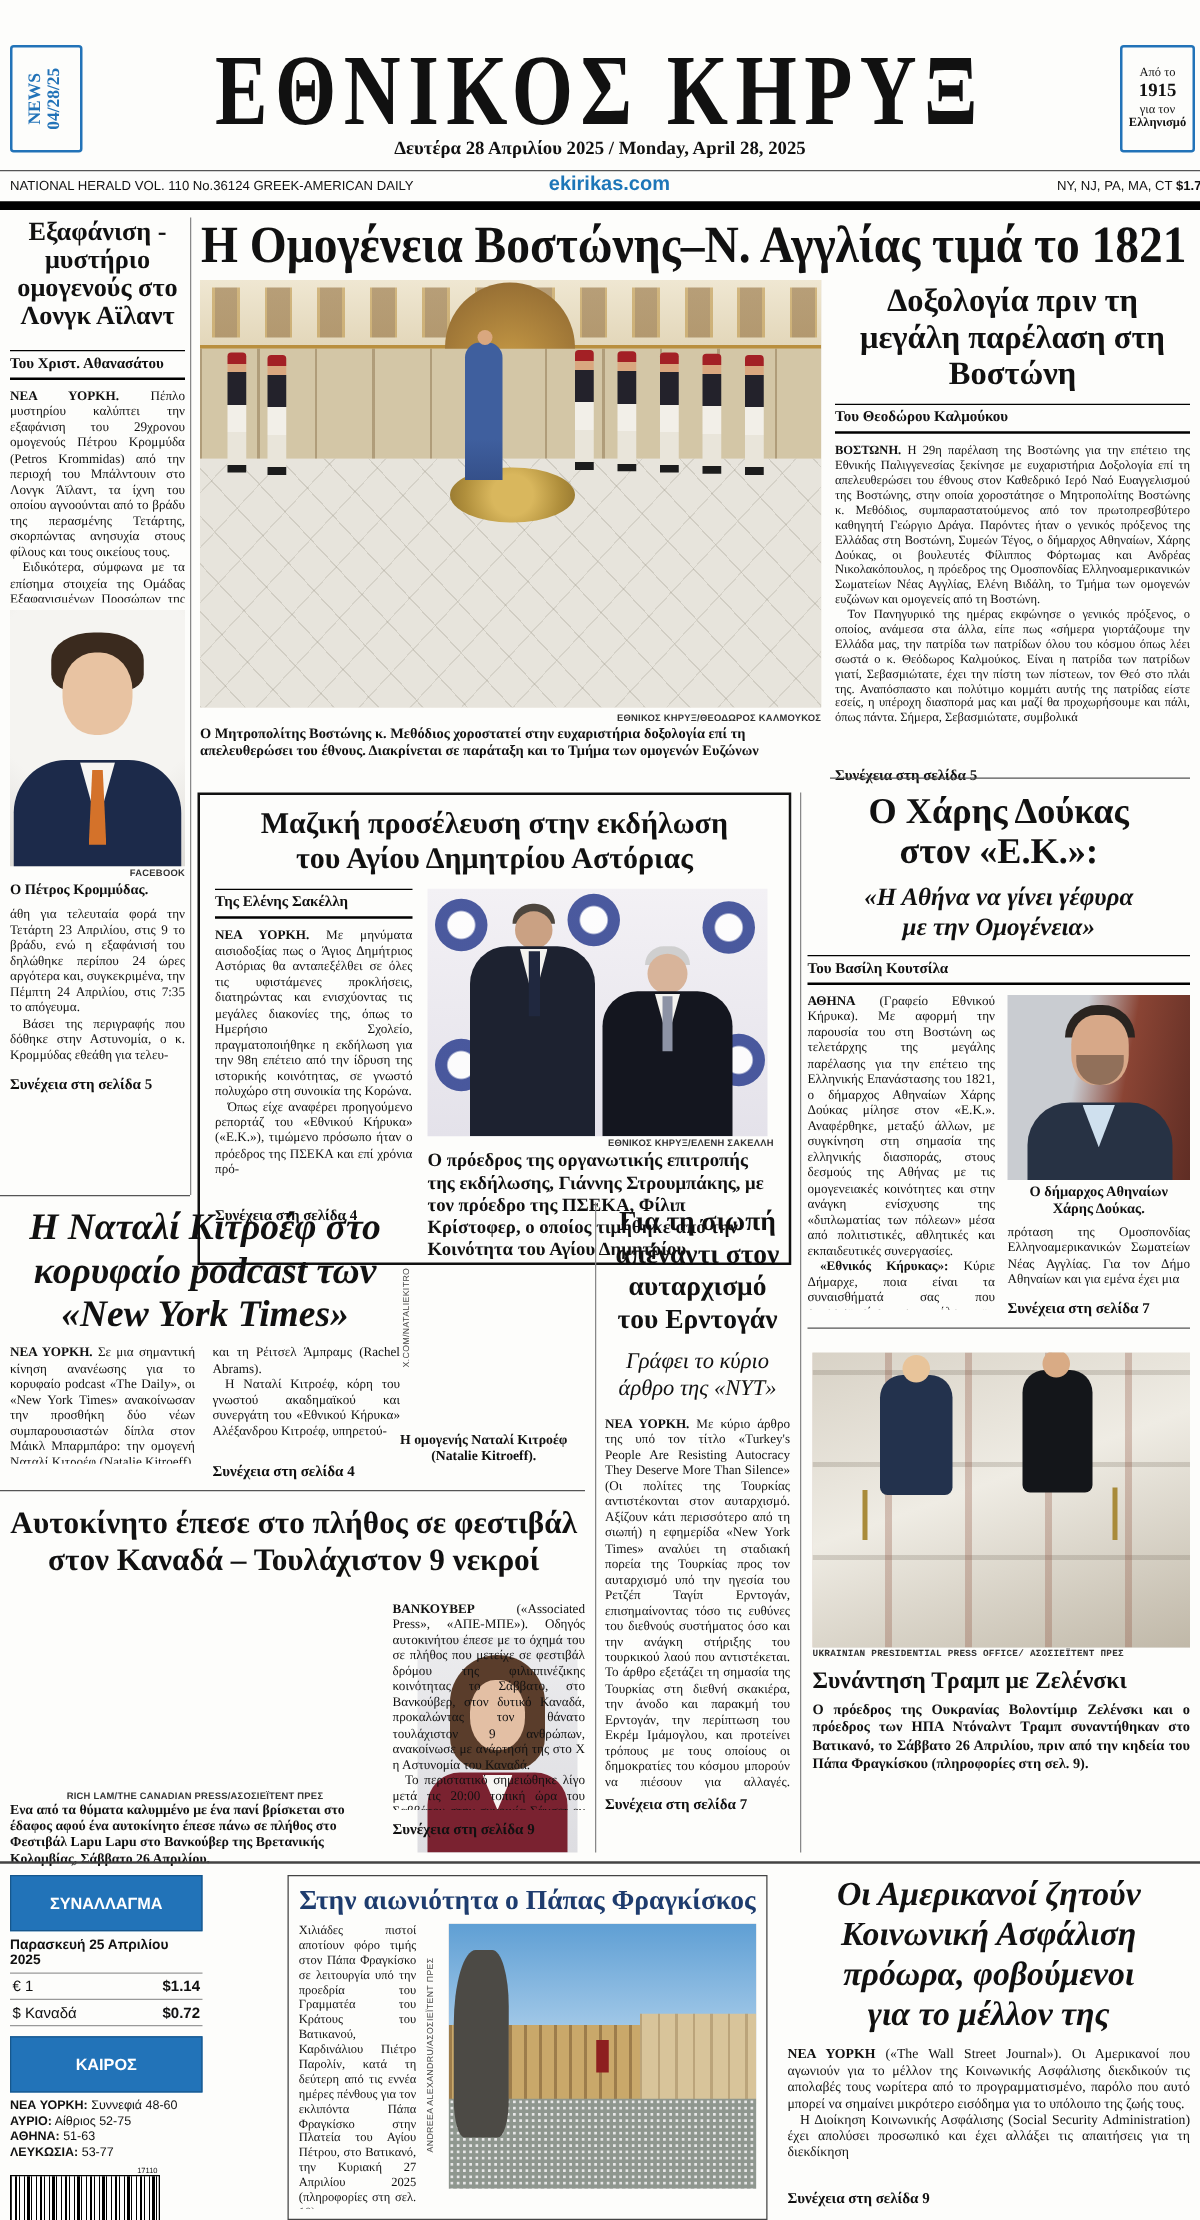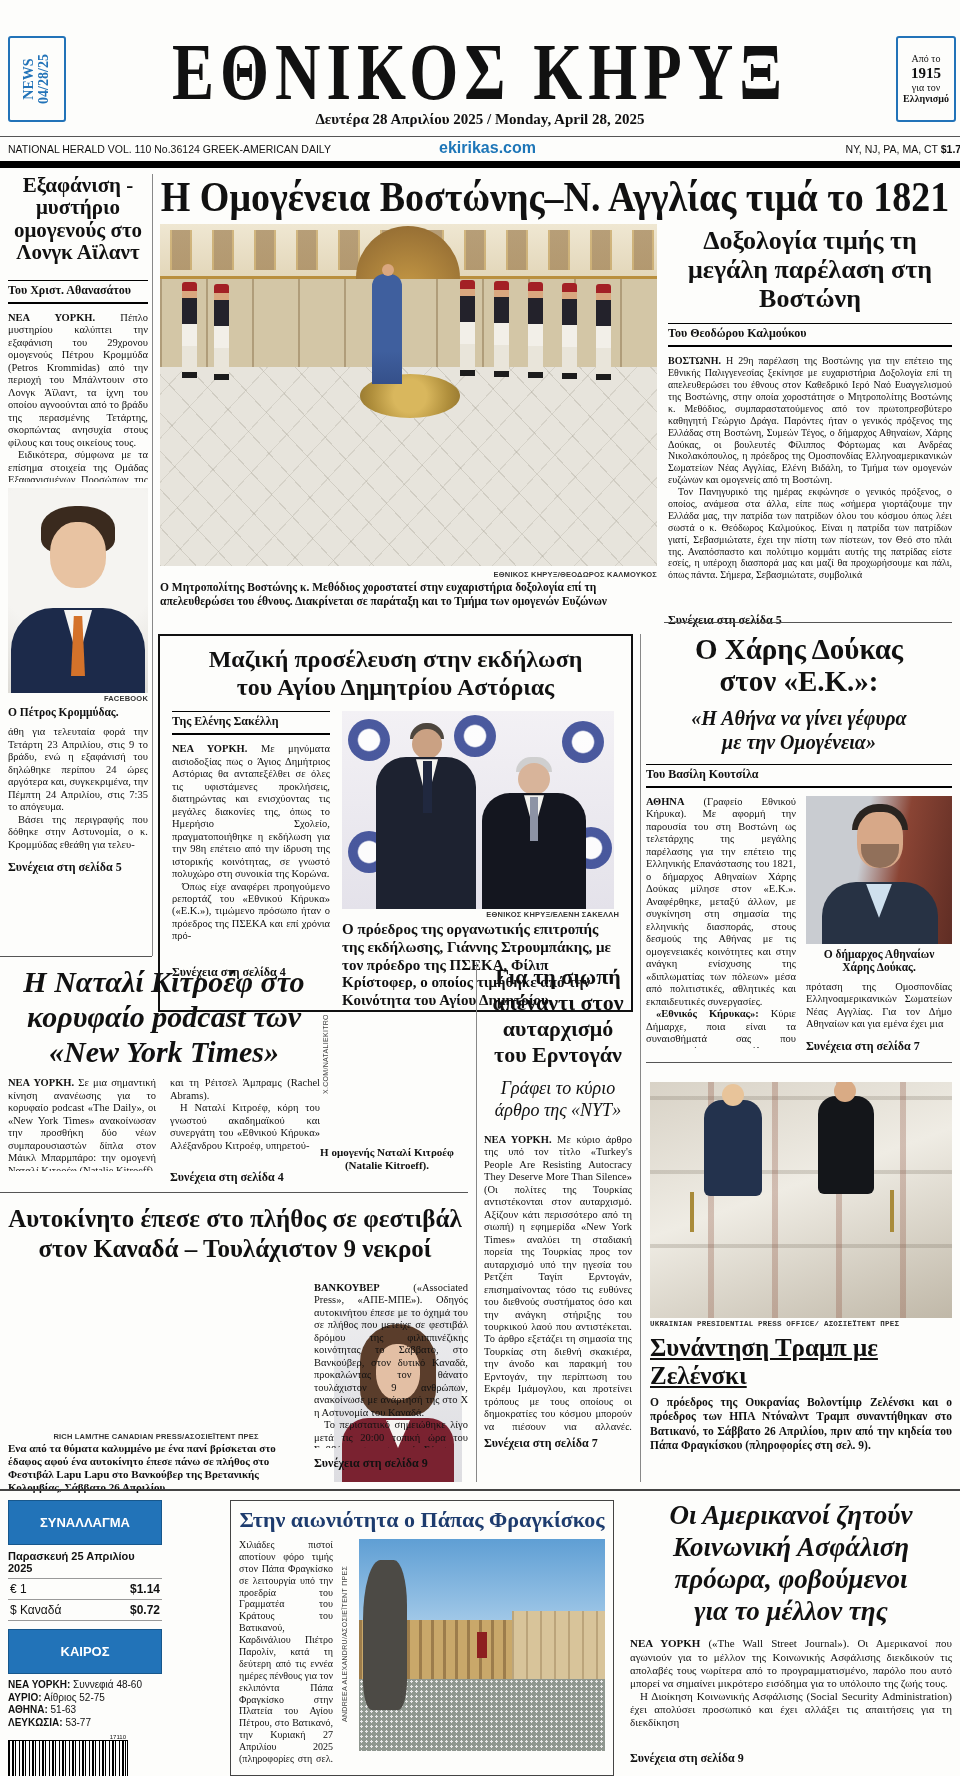--- a/index.html
+++ b/index.html
@@ -216,21 +216,21 @@
     <div class="ev" style="left:300px;top:56px;"></div>
     <div class="ev" style="left:334px;top:57px;"></div>
     <div class="ev" style="left:368px;top:58px;"></div>
     <div class="ev" style="left:402px;top:59px;"></div>
     <div class="ev" style="left:436px;top:60px;"></div>
   </div>
   <div class="abs credit" style="left:160px;top:570px;width:497px;text-align:right;">ΕΘΝΙΚΟΣ ΚΗΡΥΞ/ΘΕΟΔΩΡΟΣ ΚΑΛΜΟΥΚΟΣ</div>
   <div class="abs caption" style="left:160px;top:581px;width:497px;">Ο Μητροπολίτης Βοστώνης κ. Μεθόδιος χοροστατεί στην ευχαριστήρια δοξολογία επί τη απελευθερώσει του έθνους.  Διακρίνεται σε παράταξη και το Τμήμα των ομογενών Ευζώνων</div>
 
   <div class="abs" style="left:668px;top:226px;width:284px;">
-    <div class="hl-2line" style="font-size:26px;line-height:1.12;">Δοξολογία τιμής τη μεγάλη παρέλαση στη Βοστώνη</div>
+    <div class="hl-2line" style="font-size:26px;line-height:1.12;">Δοξολογία πριν τη μεγάλη παρέλαση στη Βοστώνη</div>
     <div class="byline" style="margin-top:10px;">Του Θεοδώρου Καλμούκου</div>
     <div class="body-txt clip" style="margin-top:8px;height:252px;font-size:10px;">
       <p><b>ΒΟΣΤΩΝΗ.</b> <span>Η 29η παρέλαση της Βοστώνης για την επέτειο της Εθνικής Παλιγγενεσίας ξεκίνησε με ευχαριστήρια Δοξολογία επί τη απελευθερώσει του έθνους στον Καθεδρικό Ιερό Ναό Ευαγγελισμού της Βοστώνης, στην οποία χοροστάτησε ο Μητροπολίτης Βοστώνης κ. Μεθόδιος, συμπαραστατούμενος από τον πρωτοπρεσβύτερο καθηγητή Γεώργιο Δράγα. Παρόντες ήταν ο γενικός πρόξενος της Ελλάδας στη Βοστώνη, Συμεών Τέγος, ο δήμαρχος Αθηναίων, Χάρης Δούκας, οι βουλευτές Φίλιππος Φόρτωμας και Ανδρέας Νικολακόπουλος, η πρόεδρος της Ομοσπονδίας Ελληνοαμερικανικών Σωματείων Νέας Αγγλίας, Ελένη Βιδάλη, το Τμήμα των ομογενών ευζώνων και ομογενείς από τη Βοστώνη.</span></p>
       <p>Τον Πανηγυρικό της ημέρας εκφώνησε ο γενικός πρόξενος, ο οποίος, ανάμεσα στα άλλα, είπε πως «σήμερα γιορτάζουμε την Ελλάδα μας, την πατρίδα των πατρίδων όλου του κόσμου όπως λέει σωστά ο κ. Θεόδωρος Καλμούκος. Είναι η πατρίδα των πατρίδων γιατί, Σεβασμιώτατε, έχει την πίστη των πίστεων, τον Θεό στο πλάι της. Αναπόσπαστο και πολύτιμο κομμάτι αυτής της πατρίδας είστε εσείς, η υπέροχη διασπορά μας και μαζί θα προχωρήσουμε και πάλι, όπως πάντα. Σήμερα, Σεβασμιώτατε, συμβολικά</p>
     </div>
     <div class="cont" style="margin-top:6px;">Συνέχεια στη σελίδα 5</div>
   </div>
   <div class="abs hrule" style="left:664px;top:622px;width:288px;"></div>
 
   <div class="abs ast-box">
@@ -370,21 +370,21 @@
 
   <div class="abs" style="left:650px;top:1082px;width:302px;">
     <div class="photo ph-tz">
       <div class="marble"></div>
       <div class="man1"></div>
         <div class="man2"></div>
       <div class="chair1"></div>
         <div class="chair2"></div>
     </div>
     <div class="credit" style="text-align:left;margin-top:2px;font-family:Liberation Mono, monospace;">UKRAINIAN PRESIDENTIAL PRESS OFFICE/ ΑΣΟΣΙΕΪΤΕΝΤ ΠΡΕΣ</div>
-    <div class="b" style="font-size:25px;margin-top:6px;text-decoration:underline;">Συνάντηση Τραμπ με Ζελένσκι</div>
+    <div class="b" style="font-size:19px;margin-top:6px;">Συνάντηση Τραμπ με Ζελένσκι</div>
     <div class="b just" style="font-size:11.5px;line-height:1.25;margin-top:5px;">Ο πρόεδρος της Ουκρανίας Βολοντίμιρ Ζελένσκι και ο πρόεδρος των ΗΠΑ Ντόναλντ Τραμπ συναντήθηκαν στο Βατικανό, το Σάββατο 26 Απριλίου, πριν από την κηδεία του Πάπα Φραγκίσκου (πληροφορίες στη σελ. 9).</div>
   </div>
 
   <div class="abs" style="left:0;top:1489px;width:960px;height:2px;background:#444;"></div>
 
   <div class="abs sans" style="left:8px;top:1500px;width:154px;">
     <div class="bluebar">ΣΥΝΑΛΛΑΓΜΑ</div>
     <div class="b" style="font-size:11px;margin-top:5px;">Παρασκευή 25 Απριλίου 2025</div>
     <div class="rate-row" style="border-top:1px solid #999;margin-top:4px;">
       <span>€ 1</span>

